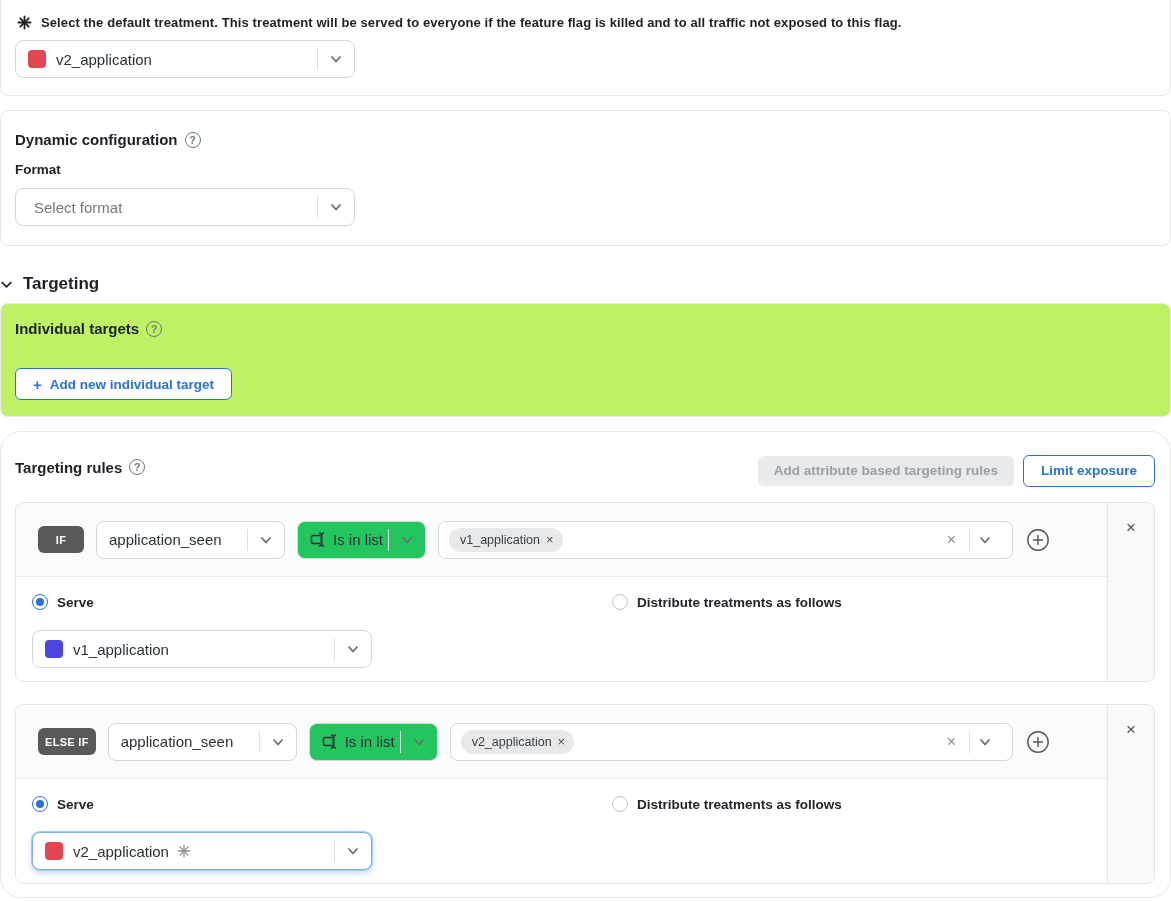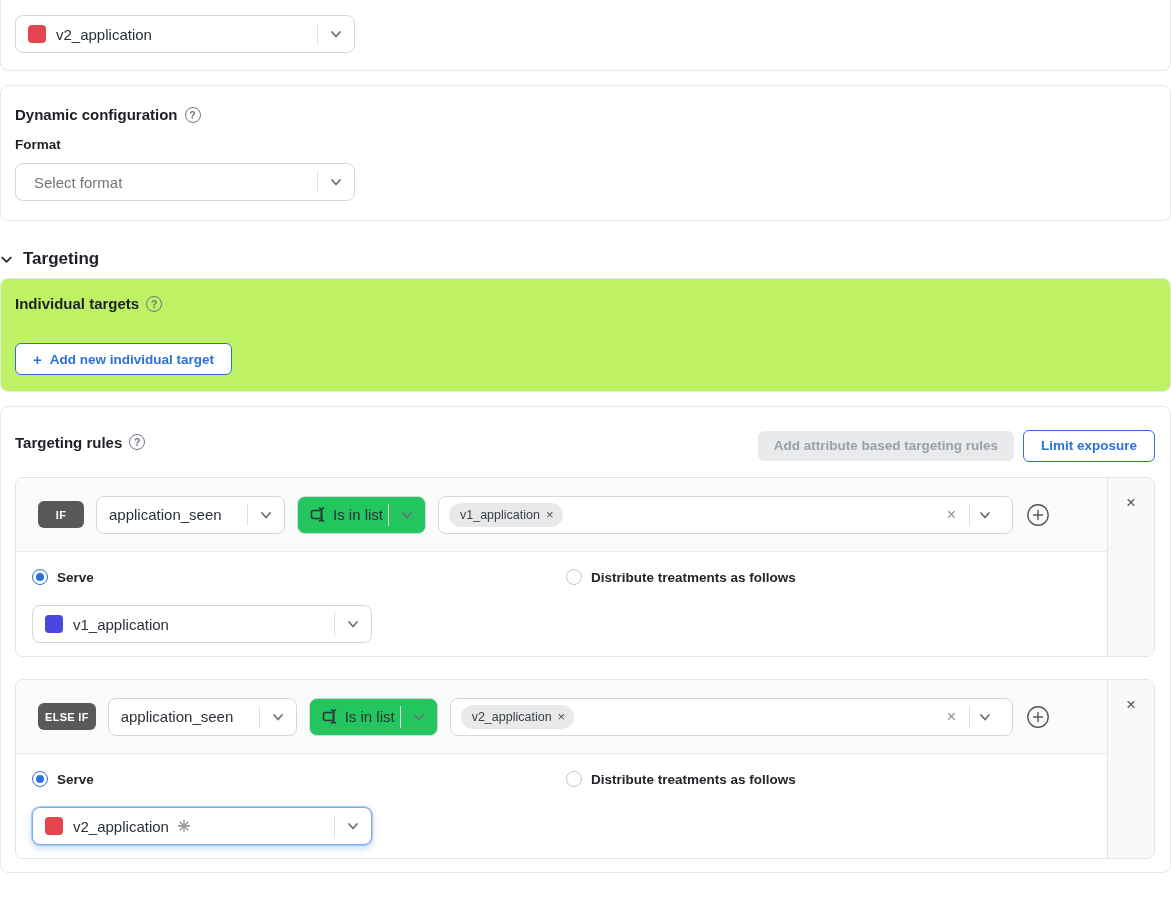--- a/index.html
+++ b/index.html
@@ -7,21 +7,21 @@
   .page {
     width:1171px; height:901px; overflow:hidden; background:#fff;
     font-family:"Liberation Sans", sans-serif; color:#22262a; position:relative;
   }
   .card {
     border:1px solid #e7e8ea; border-radius:8px; background:#fff;
   }
   .card-default { margin-top:-12px; padding:26px 16px 17px 14px; }
   .card-dynamic { margin-top:14px; padding:20px 16px 19px 14px; }
   .card-individual { margin-top:8px; padding:16px 16px 16px 14px; background:#bef264; }
-  .card-rules { margin-top:14px; padding:19px 15px 13px 14px; min-height:465px; }
+  .card-rules { margin-top:14px; padding:19px 15px 13px 14px; min-height:465px;border-radius:21px; }
 
   .note-row { display:flex; align-items:center; gap:9px; margin-bottom:10px; margin-left:2px; }
   .note-text { font-size:13px; font-weight:bold; color:#1d2126; letter-spacing:.1px; }
 
   .h-row { display:flex; align-items:center; gap:7px; }
   .h3 { font-size:15px; font-weight:bold; color:#1d2126; }
   .help {
     width:16px; height:16px; border:1.2px solid #6b7784; border-radius:50%;
     display:inline-flex; align-items:center; justify-content:center;
     font-size:10.5px; font-weight:bold; color:#6b7784; flex:0 0 auto;
@@ -104,35 +104,46 @@
 
   .rule-serve { flex:1; position:relative; padding:17px 0 0 16px; background:#fff; }
   .radio-row { display:flex; align-items:center; gap:9px; height:16px; }
   .radio {
     width:16px; height:16px; border-radius:50%; border:1px solid #c3c7cb; background:#fff;
     display:inline-flex; align-items:center; justify-content:center; flex:0 0 auto; cursor:pointer;
   }
   .radio.checked { border-color:#2b72d7; }
   .radio.checked::after { content:""; width:8px; height:8px; border-radius:50%; background:#2b72d7; }
   .radio-label { font-size:13.5px; font-weight:bold; color:#22262a; }
-  .distribute-group { position:absolute; left:550px; top:17px; display:flex; align-items:center; gap:9px; }
+  .distribute-group { position:absolute; left:596px; top:17px; display:flex; align-items:center; gap:9px; }
   .serve-select { margin-top:20px; }
 
   .rule-close-col {
     width:47px; border-left:1px solid #e4e5e7; background:#f8f9fa;
     display:flex; justify-content:center; align-items:flex-start; padding-top:16px;
   }
   .close-x { background:none; border:none; font-size:17px; color:#4f5356; cursor:pointer; line-height:1; }
 </style>
 </head>
 <body>
 
 <div class="page">
 
   <section class="card card-default">
+    <div class="note-row">
+      <span style="display:flex;color:#1d2126;">
+        <svg width="15" height="15" viewBox="0 0 16 16" fill="none" stroke="currentColor" stroke-width="1.9" stroke-linecap="round">
+          <line x1="8" y1="1.5" x2="8" y2="14.5"></line>
+            <line x1="1.5" y1="8" x2="14.5" y2="8"></line>
+          <line x1="3.5" y1="3.5" x2="12.5" y2="12.5"></line>
+            <line x1="12.5" y1="3.5" x2="3.5" y2="12.5"></line>
+        </svg>
+      </span>
+      <span class="note-text">Select the default treatment. This treatment will be served to everyone if the feature flag is killed and to all traffic not exposed to this flag.</span>
+    </div>
     <div class="select w340">
       <span class="swatch" style="background: rgb(228, 69, 78);"></span>
       <span class="select-value">v2_application</span>
       <span class="select-right">
           <span class="vsep"></span>
         <span class="caret">
           <svg width="18" height="18" viewBox="0 0 18 18" fill="none" stroke="currentColor" stroke-width="1.8" stroke-linecap="round" stroke-linejoin="round">
               <polyline points="5,7 9,11.5 13,7"></polyline>
             </svg>
         </span>

